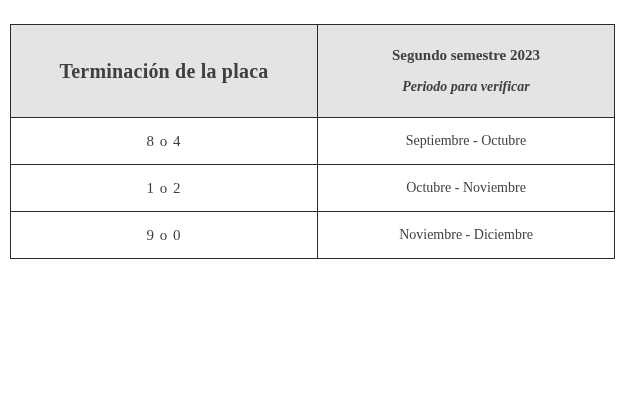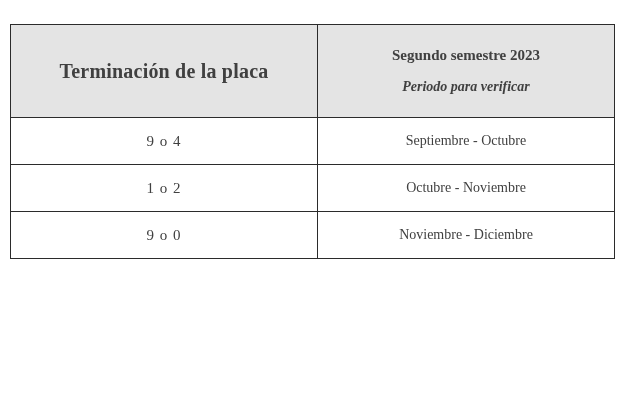--- a/index.html
+++ b/index.html
@@ -93,21 +93,21 @@
             <div class="head-left-text">Terminación de la placa</div>
           </th>
           <th>
             <div class="head-right-line1">Segundo semestre 2023</div>
             <div class="head-right-line2">Periodo para verificar</div>
           </th>
         </tr>
       </thead>
       <tbody>
         <tr>
-          <td class="cell-plate">9 o 4</td>
+          <td class="cell-plate">8 o 4</td>
           <td class="cell-period">Septiembre - Octubre</td>
         </tr>
         <tr>
           <td class="cell-plate">1 o 2</td>
           <td class="cell-period">Octubre - Noviembre</td>
         </tr>
         <tr>
           <td class="cell-plate">9 o 0</td>
           <td class="cell-period">Noviembre - Diciembre</td>
         </tr>

